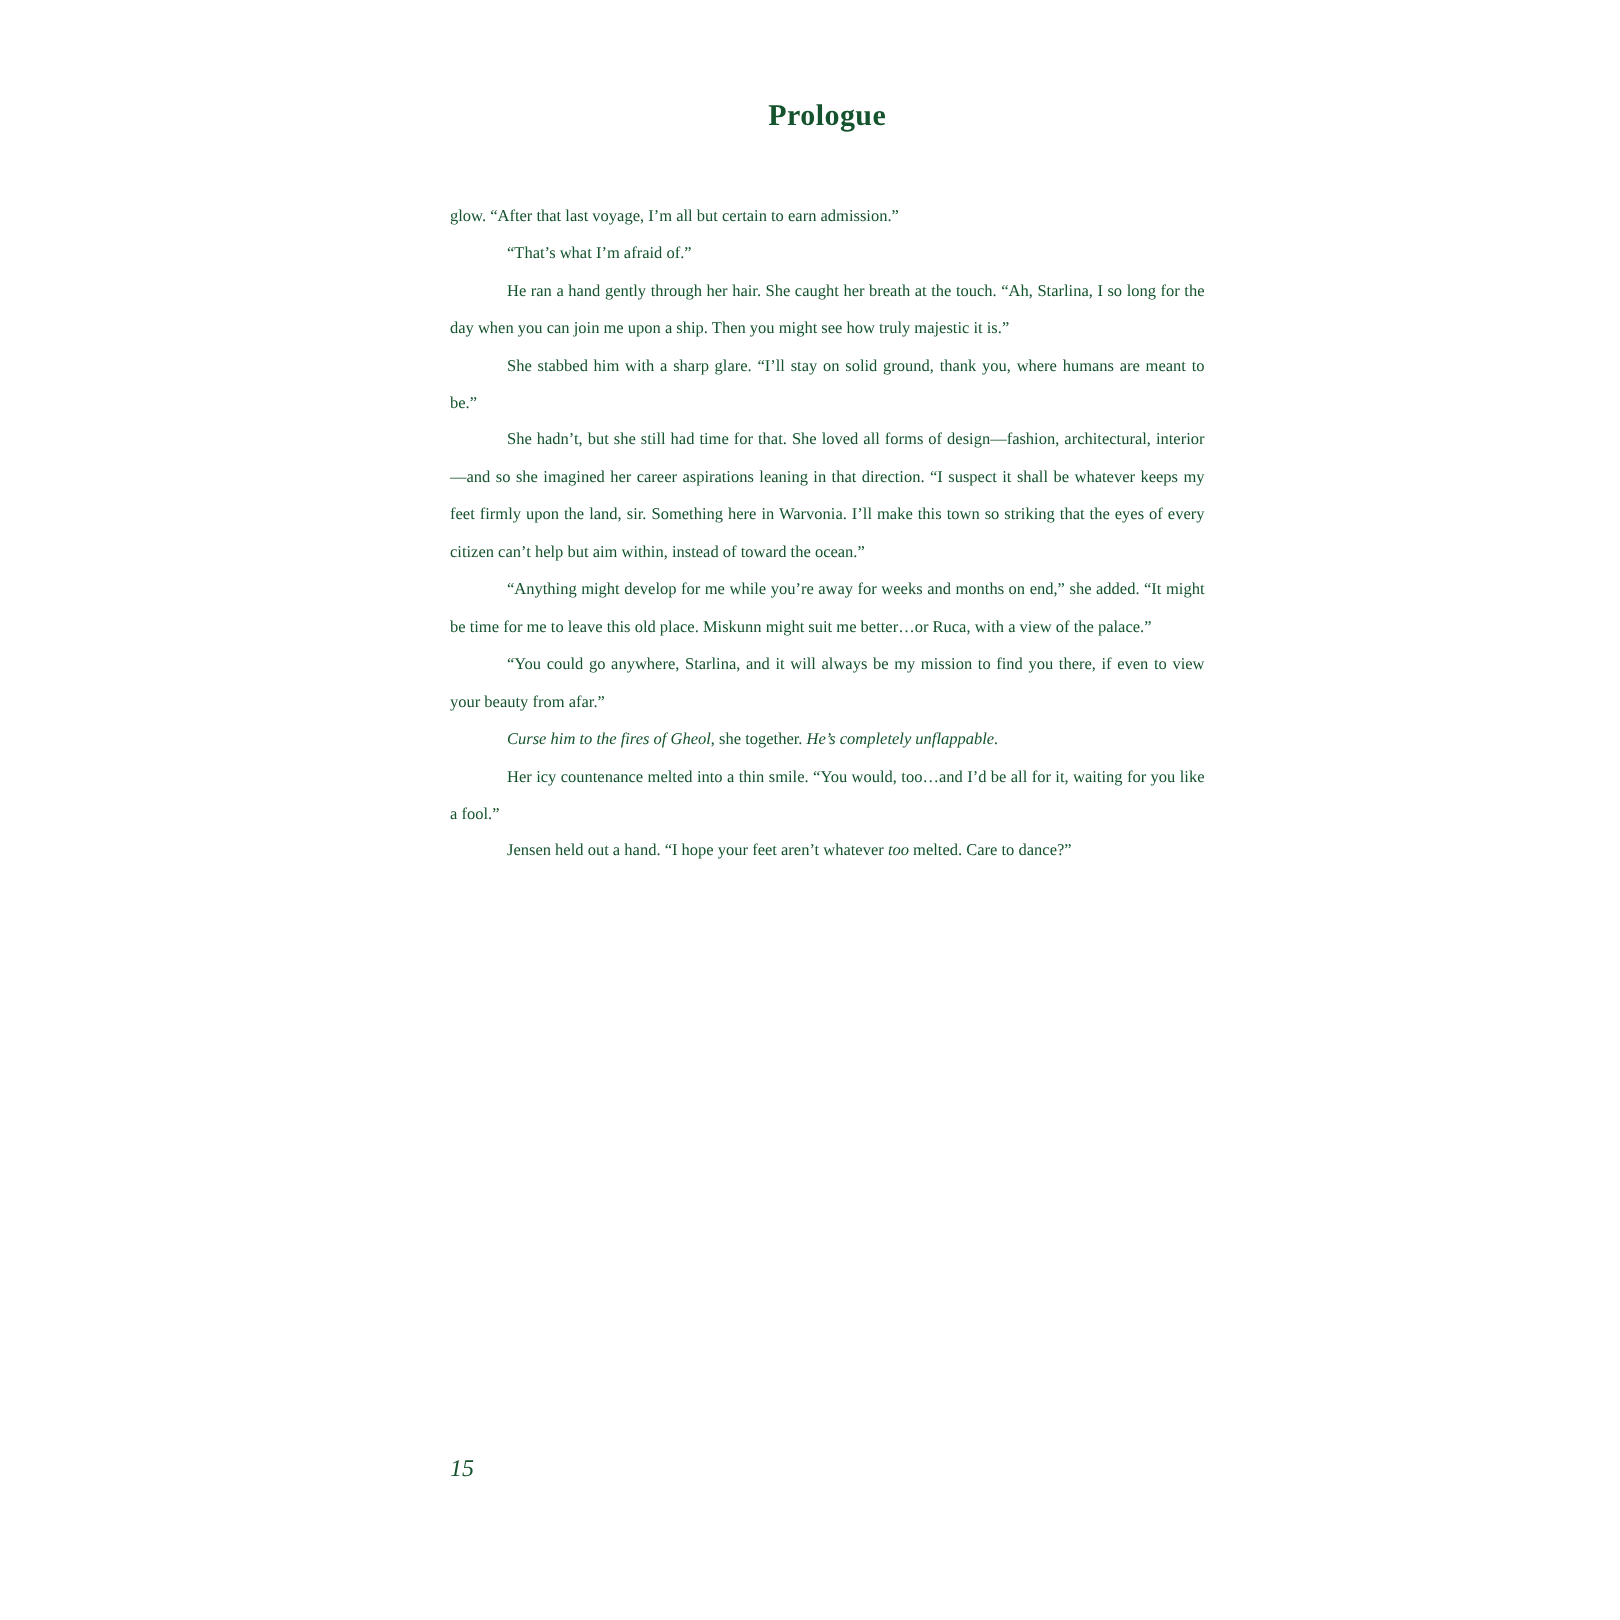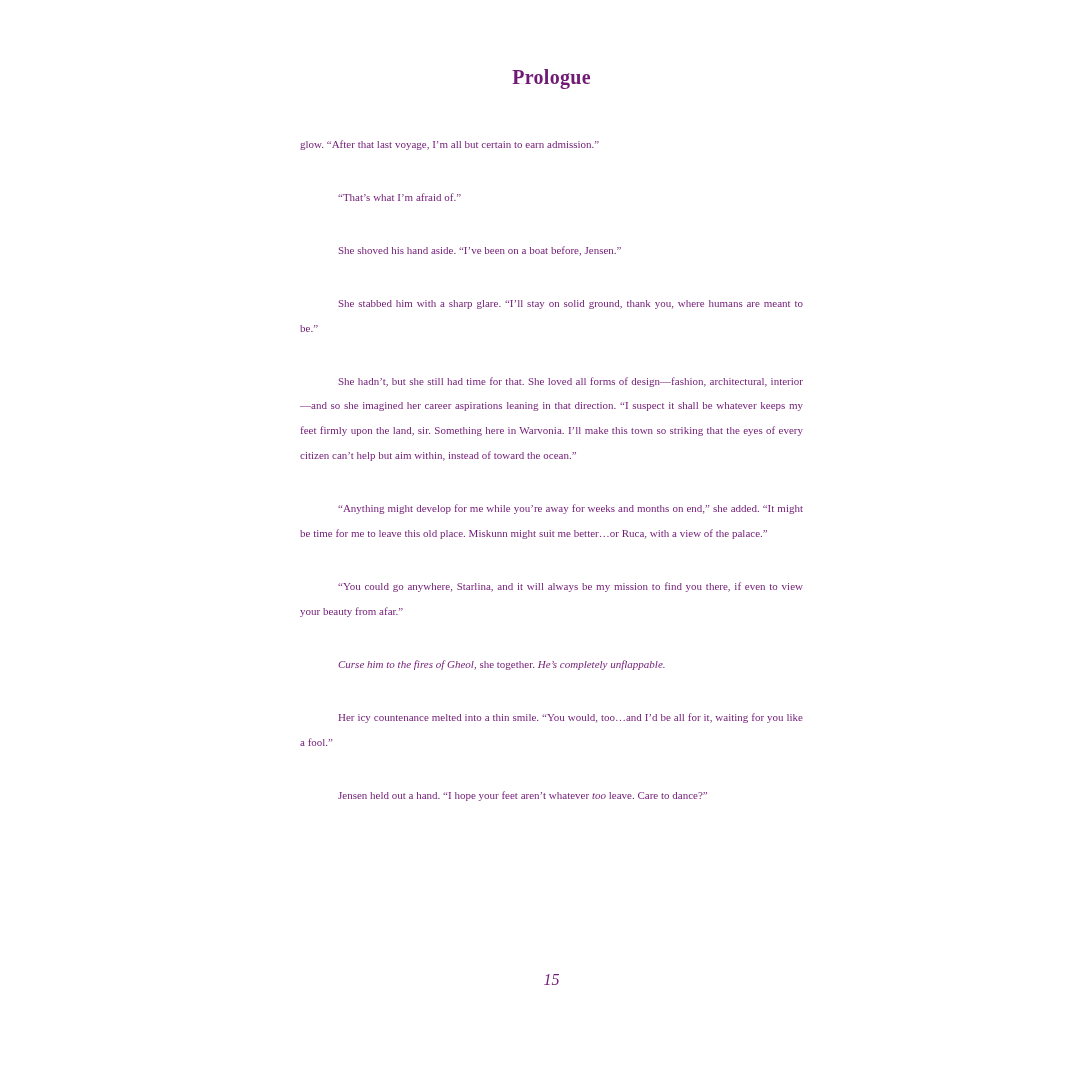--- a/index.html
+++ b/index.html
@@ -44,49 +44,47 @@
     text-align: justify;
     text-justify: inter-word;
     hyphens: none;
   }
   .body-text p {
     margin: 0;
     padding: 0;
   }
   .body-text p.indent {
     text-indent: 38px;
-    margin-top: 28px;
   }
   .it {
     font-style: italic;
   }
   .page-number {
     position: absolute;
     top: 970px;
     left: 0;
     width: 100%;
-    text-align: center;
     font-style: italic;
     font-size: 16px;
     line-height: 20px;
   }
 </style>
 </head>
 <body>
 
-<div class="page" style="background: rgb(255, 255, 255); color: #701a75;">
+<div class="page" style="background: rgb(255, 255, 255); color: #14532d;">
   <div class="content">
     <h1 class="chapter-header">Prologue</h1>
     <div class="body-text">
         <p><span>glow. “After that last voyage, I’m all but certain to earn admission.”</span></p>
         <p class="indent"><span>“That’s what I’m afraid of.”</span></p>
-        <p class="indent"><span>She shoved his hand aside. “I’ve been on a boat before, Jensen.”</span></p>
+        <p class="indent"><span>He ran a hand gently through her hair. She caught her breath at the touch. “Ah, Starlina, I so long for the day when you can join me upon a ship. Then you might see how truly majestic it is.”</span></p>
         <p class="indent"><span>She stabbed him with a sharp glare. “I’ll stay on solid ground, thank you, where humans are meant to be.”</span></p>
         <p class="indent"><span>She hadn’t, but she still had time for that. She loved all forms of design—fashion, architectural, interior—and so she imagined her career aspirations leaning in that direction. “I suspect it shall be whatever keeps my feet firmly upon the land, sir. Something here in Warvonia. I’ll make this town so striking that the eyes of every citizen can’t help but aim within, instead of toward the ocean.”</span></p>
         <p class="indent"><span>“Anything might develop for me while you’re away for weeks and months on end,” she added. “It might be time for me to leave this old place. Miskunn might suit me better…or Ruca, with a view of the palace.”</span></p>
         <p class="indent"><span>“You could go anywhere, Starlina, and it will always be my mission to find you there, if even to view your beauty from afar.”</span></p>
         <p class="indent"><span class="it">Curse him to the fires of Gheol</span><span>, she together. </span><span class="it">He’s completely unflappable.</span></p>
         <p class="indent"><span>Her icy countenance melted into a thin smile. “You would, too…and I’d be all for it, waiting for you like a fool.”</span></p>
-        <p class="indent"><span>Jensen held out a hand. “I hope your feet aren’t whatever </span><span class="it">too</span><span> leave. Care to dance?”</span></p>
+        <p class="indent"><span>Jensen held out a hand. “I hope your feet aren’t whatever </span><span class="it">too</span><span> melted. Care to dance?”</span></p>
       </div>
     <div class="page-number">15</div>
   </div>
 </div>
 
 </body></html>

